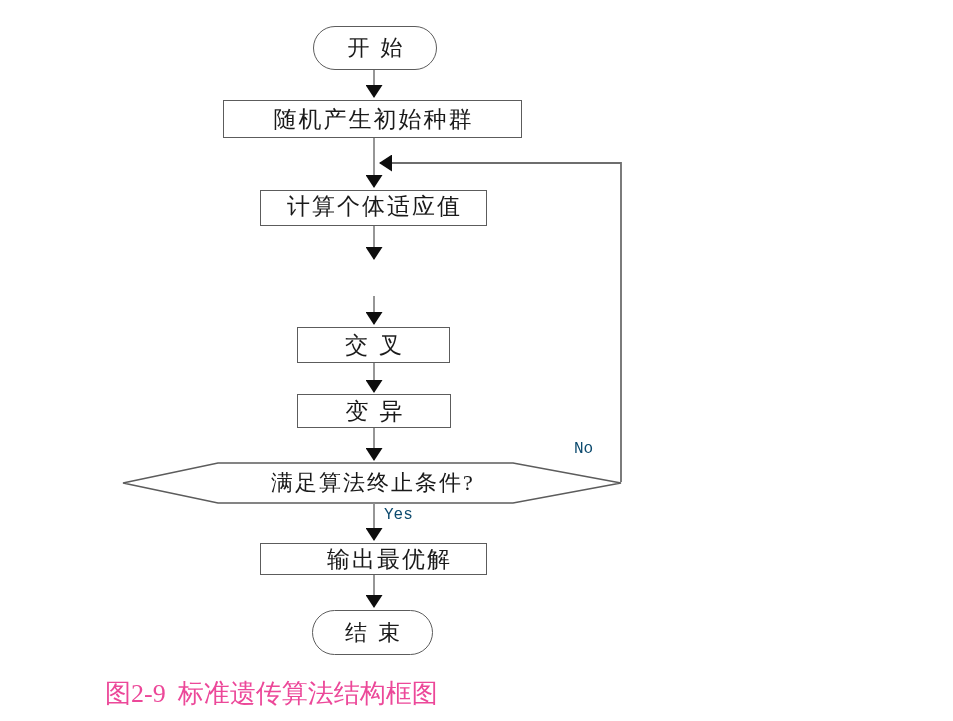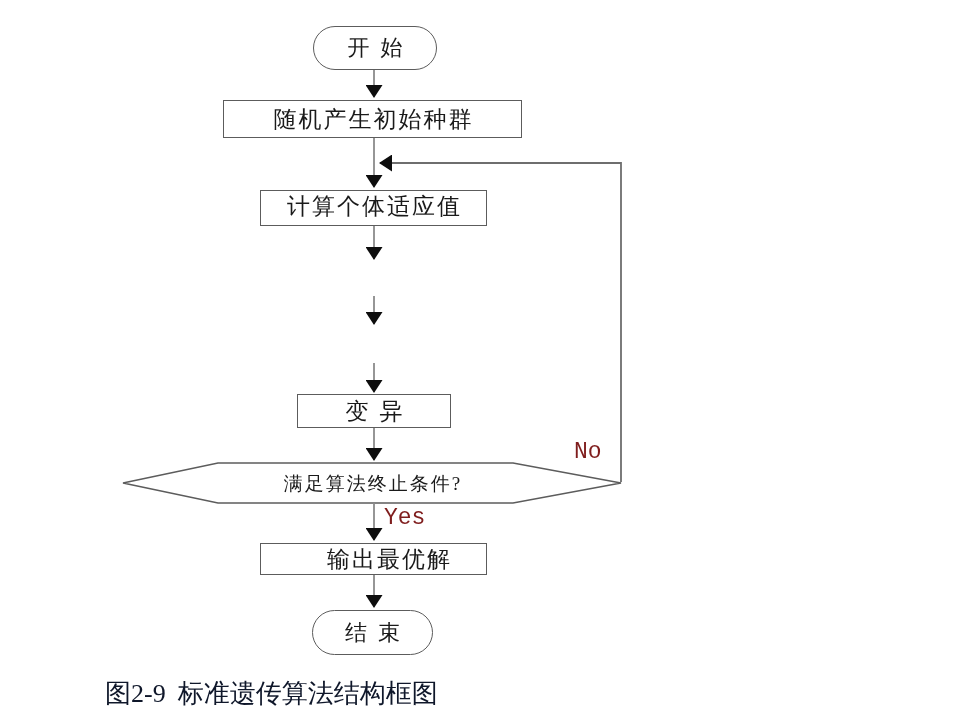--- a/index.html
+++ b/index.html
@@ -39,41 +39,41 @@
     border-radius: 23px;
     font-size: 22px;
   }
   .decision-label {
     position: absolute;
     display: flex;
     align-items: center;
     justify-content: center;
     background: transparent;
     border: none;
-    font-size: 19px;
+    font-size: 22px;
     line-height: 1;
     white-space: nowrap;
   }
   .ls-wide { letter-spacing: 11px; text-indent: 11px; }
   .ls-slight { letter-spacing: 2px; text-indent: 2px; }
   .edge-label {
     position: absolute;
     font-family: "Liberation Mono", "DejaVu Sans Mono", monospace;
-    font-size: 23px;
+    font-size: 16px;
     line-height: 1;
-    color: #7f1d1d;
+    color: #0c4a6e;
     white-space: nowrap;
   }
   .caption {
     position: absolute;
     left: 105px;
     top: 679px;
     font-size: 26px;
     line-height: 1.15;
-    color: #0f172a;
+    color: #ec4899;
     white-space: nowrap;
     text-align: right;
   }
   .caption .cap-title { margin-left: 12px; }
 </style>
 </head>
 <body>
 
 <div class="stage">
 
@@ -105,20 +105,21 @@
     <path d="M374,575 L374,607" stroke="#8b8b8b" stroke-width="1.8" fill="none" marker-end="url(#arrow)"></path>
   </svg>
 
   <div class="node terminator ls-wide" style="left:313px; top:26px; width:124px; height:44px;">开始</div>
 
   <div class="node ls-slight" style="left:223px; top:100px; width:299px; height:38px;">随机产生初始种群</div>
 
   <div class="node ls-slight" style="left:260px; top:190px; width:227px; height:36px;font-family:Liberation Mono, monospace;">计算个体适应值</div>
 
 
+  <div class="node ls-wide" style="left:297px; top:327px; width:153px; height:36px;">交叉</div>
 
   <div class="node ls-wide" style="left:297px; top:394px; width:154px; height:34px;">变异</div>
 
   <div class="decision-label ls-slight" style="left:150px; top:463px; width:444px; height:40px;">满足算法终止条件?</div>
 
   <div class="node ls-slight" style="left:260px; top:543px; width:227px; height:32px;padding-left:30px;">输出最优解</div>
 
   <div class="node terminator ls-wide" style="left:312px; top:610px; width:121px; height:45px;">结束</div>
 
   <div class="edge-label" style="left:384px; top:507px;text-align:center;">Yes</div>

